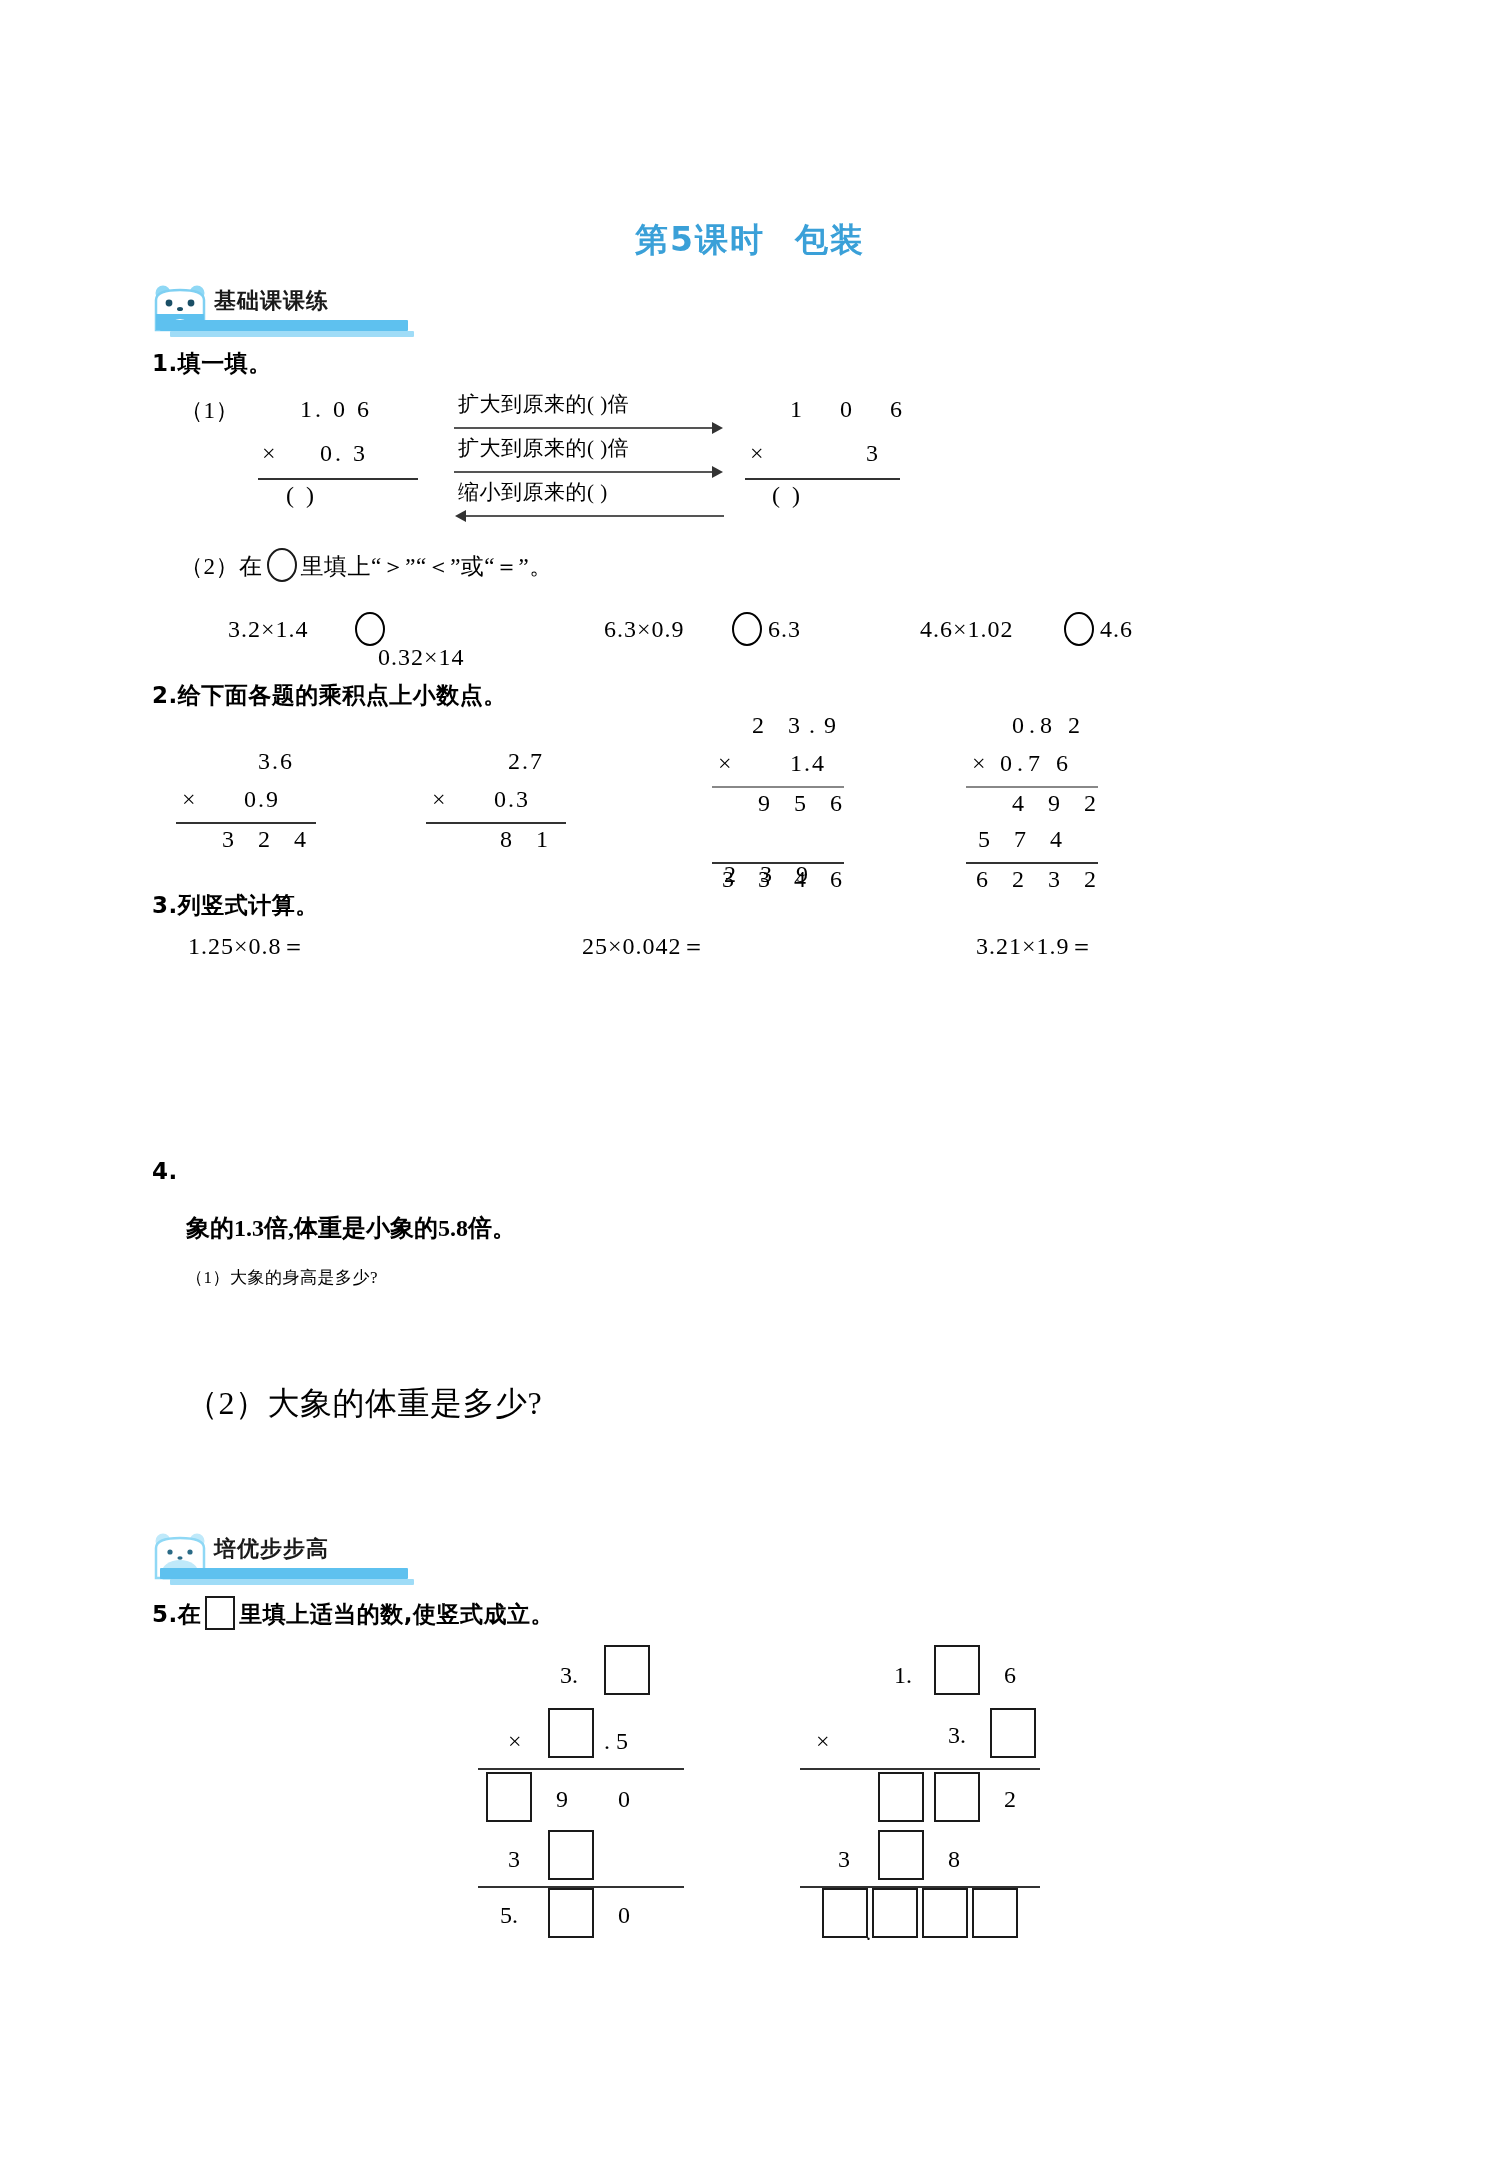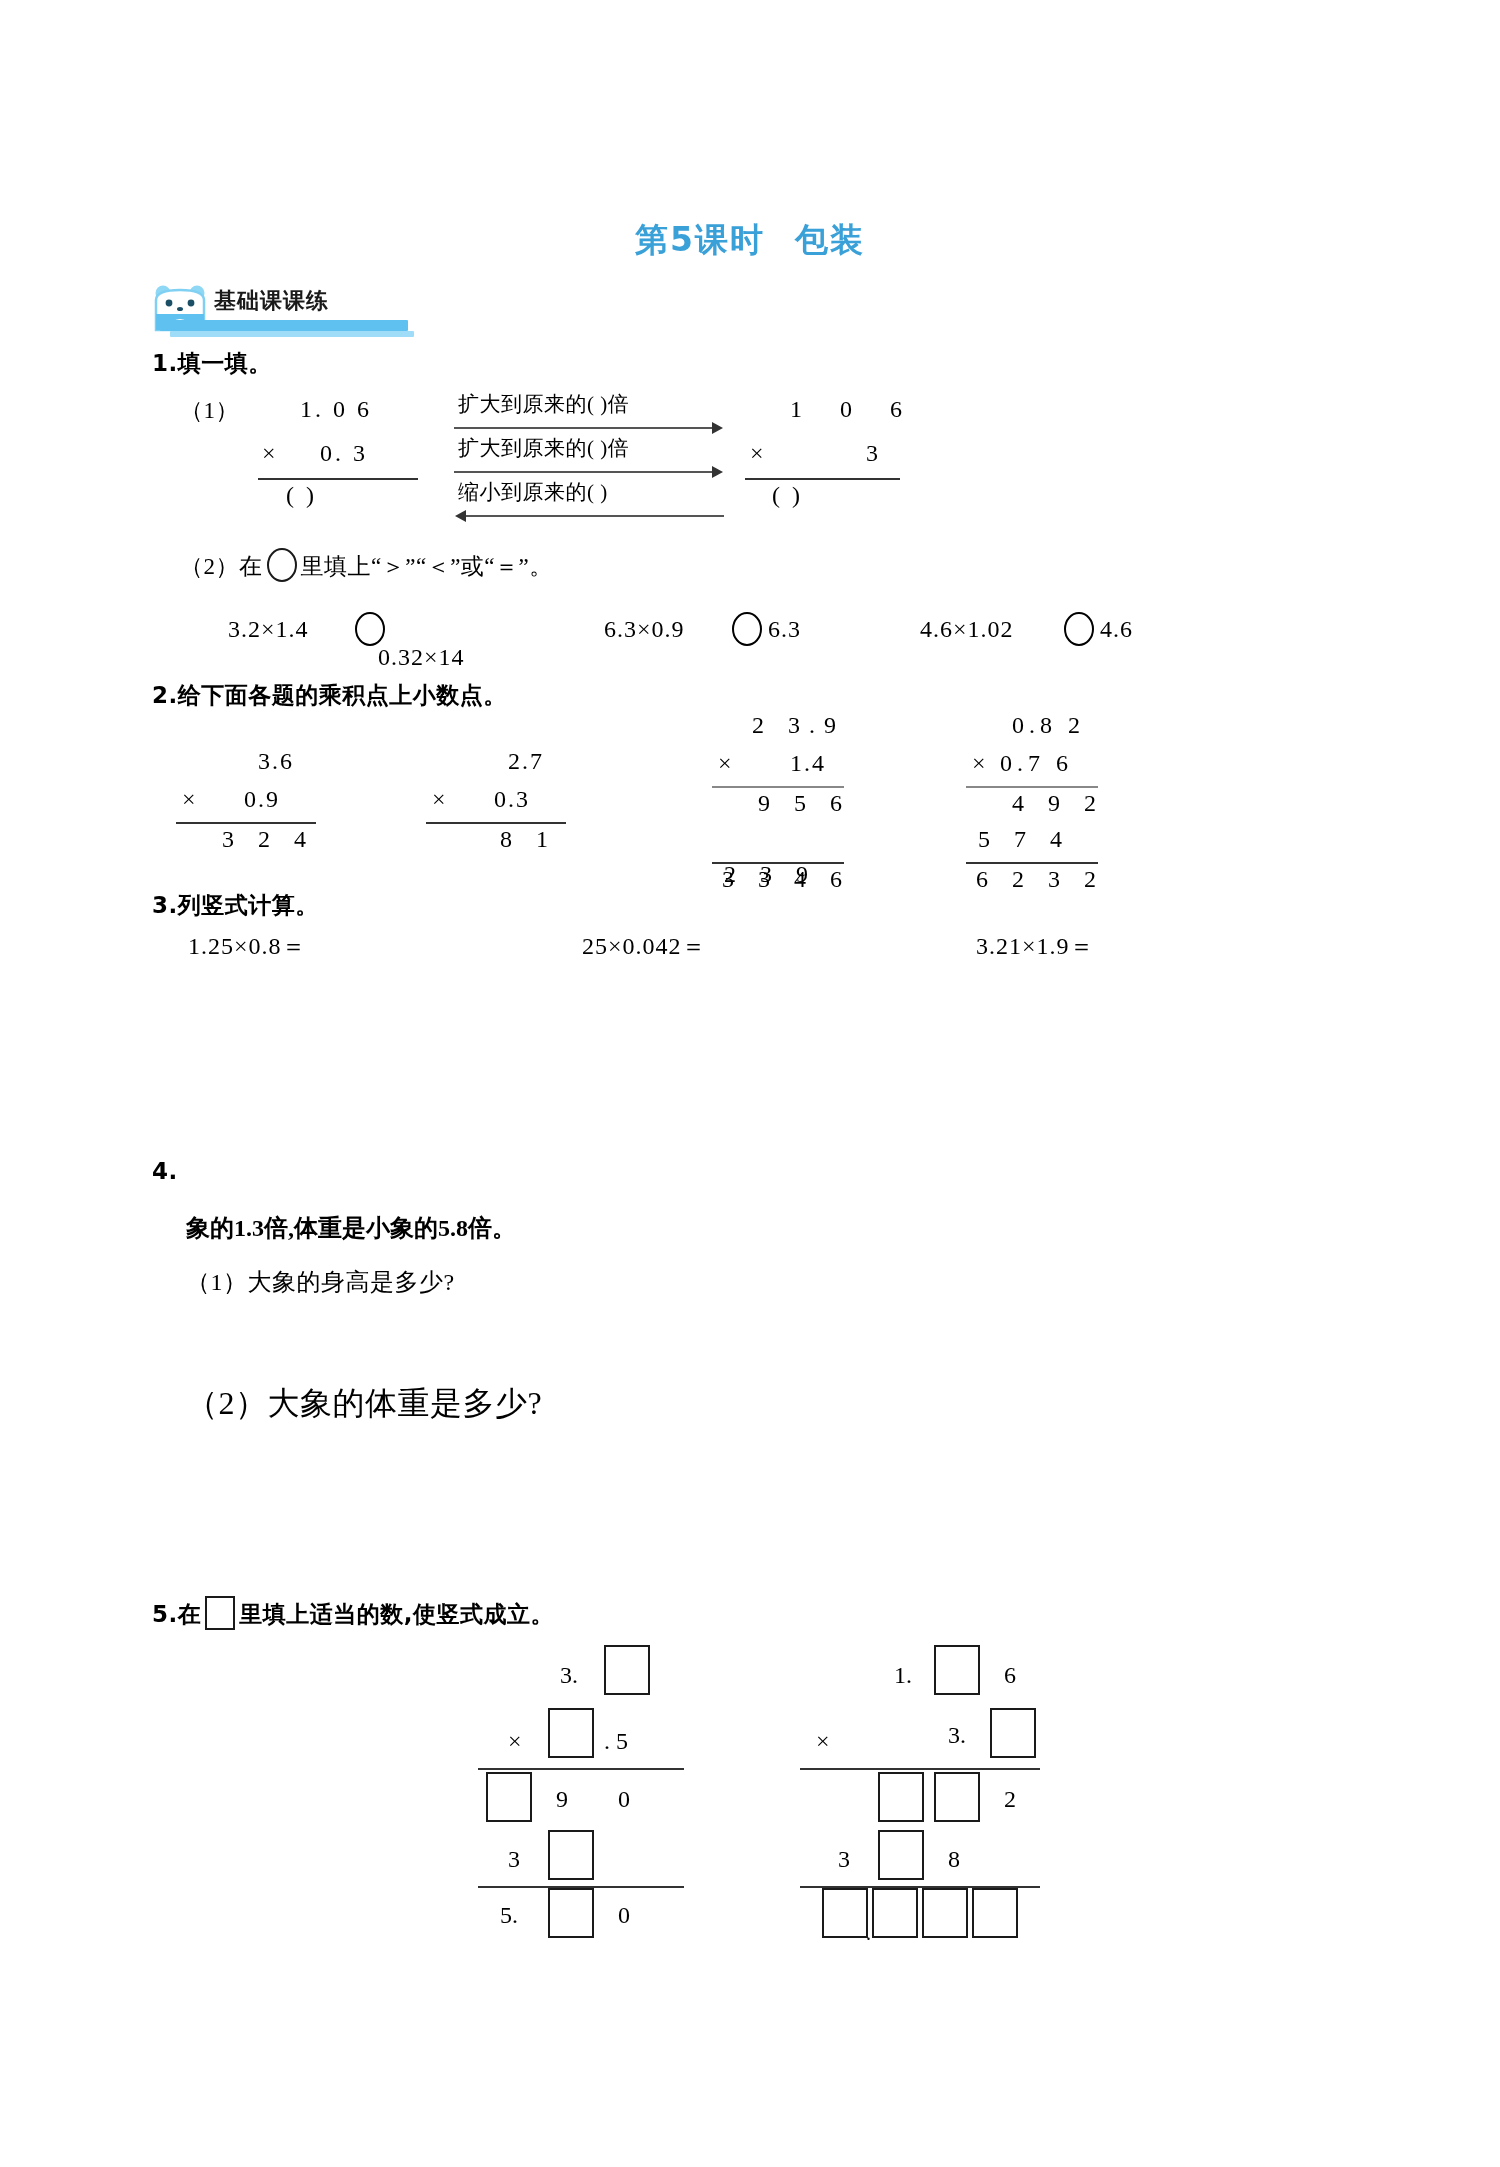--- a/index.html
+++ b/index.html
@@ -280,23 +280,38 @@
     <span>3.</span><span>列竖式计算。</span>
   </div>
   <div class="num" style="left:188px; top:930px; letter-spacing:1px;">1.25×0.8＝</div>
   <div class="num" style="left:582px; top:930px; letter-spacing:1px;">25×0.042＝</div>
   <div class="num" style="left:976px; top:930px; letter-spacing:1px;">3.21×1.9＝</div>
 
   <div class="qnum" style="left:152px; top:1158px; font-weight:bold;">
     <span>4.</span>
   </div>
   <div class="qtext" style="left:186px; top:1212px; font-size:24px; letter-spacing:0px;font-weight:bold;">象的1.3倍,体重是小象的5.8倍。</div>
-  <div class="qtext" style="left:186px; top:1266px; font-size:24px;">（1）大象的身高是多少?</div>
+  <div class="qtext" style="left:186px; top:1266px; font-size:17px;">（1）大象的身高是多少?</div>
   <div class="qtext" style="left:186px; top:1382px; font-size:32px;">（2）大象的体重是多少?</div>
 
+  <div class="badge" style="left:152px; top:1528px; width:270px;">
+    <svg class="badge-bear" viewBox="0 0 56 48">
+      <circle cx="11" cy="9" r="7.5" fill="#bfe9fa"></circle>
+      <circle cx="45" cy="9" r="7.5" fill="#bfe9fa"></circle>
+      <path d="M4 16 Q4 6 28 6 Q52 6 52 16 L52 46 L4 46 Z" fill="#ffffff" stroke="#8fd8f5" stroke-width="2.5"></path>
+      <ellipse cx="28" cy="42" rx="19" ry="14" fill="#bfe9fa"></ellipse>
+      <circle cx="18" cy="20" r="2.6" fill="#2a6a86"></circle>
+      <circle cx="38" cy="20" r="2.6" fill="#2a6a86"></circle>
+      <ellipse cx="28" cy="26" rx="2.6" ry="1.8" fill="#2a6a86"></ellipse>
+    </svg>
+    <div class="cloud" style="width:185px;"></div>
+    <div class="badge-label">培优步步高</div>
+    <div class="badge-bar" style="width:248px;"></div>
+    <div class="badge-bar-shadow" style="left:18px; top:51px; width:244px;"></div>
+  </div>
 
   <div class="qnum" style="left:152px; top:1596px;">
     <span>5.</span><span>在</span><span class="inline-box"></span><span>里填上适当的数,使竖式成立。</span>
   </div>
 
   <div class="digit" style="left:560px; top:1662px;">3.</div>
   <div class="box" style="left:604px; top:1645px; width:46px; height:50px;"></div>
 
   <div class="digit" style="left:508px; top:1728px;">×</div>
   <div class="box" style="left:548px; top:1708px; width:46px; height:50px;"></div>

